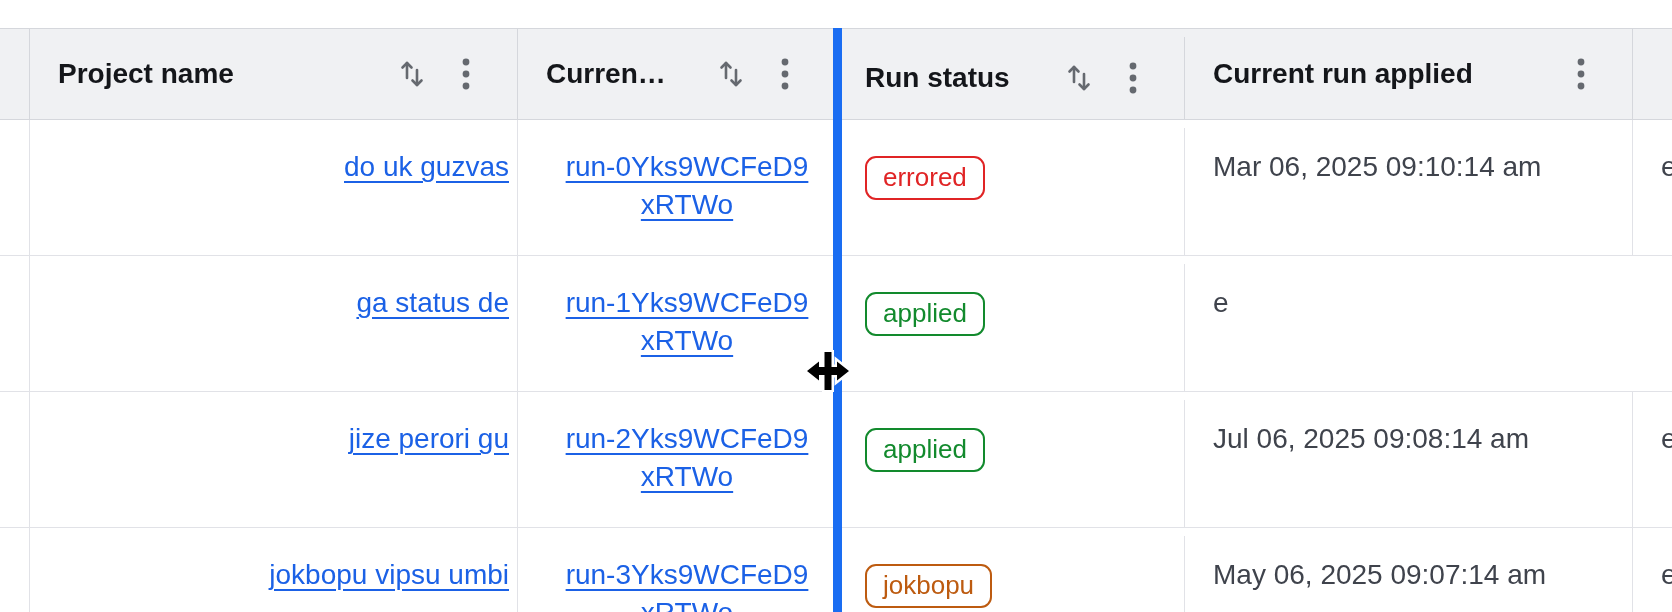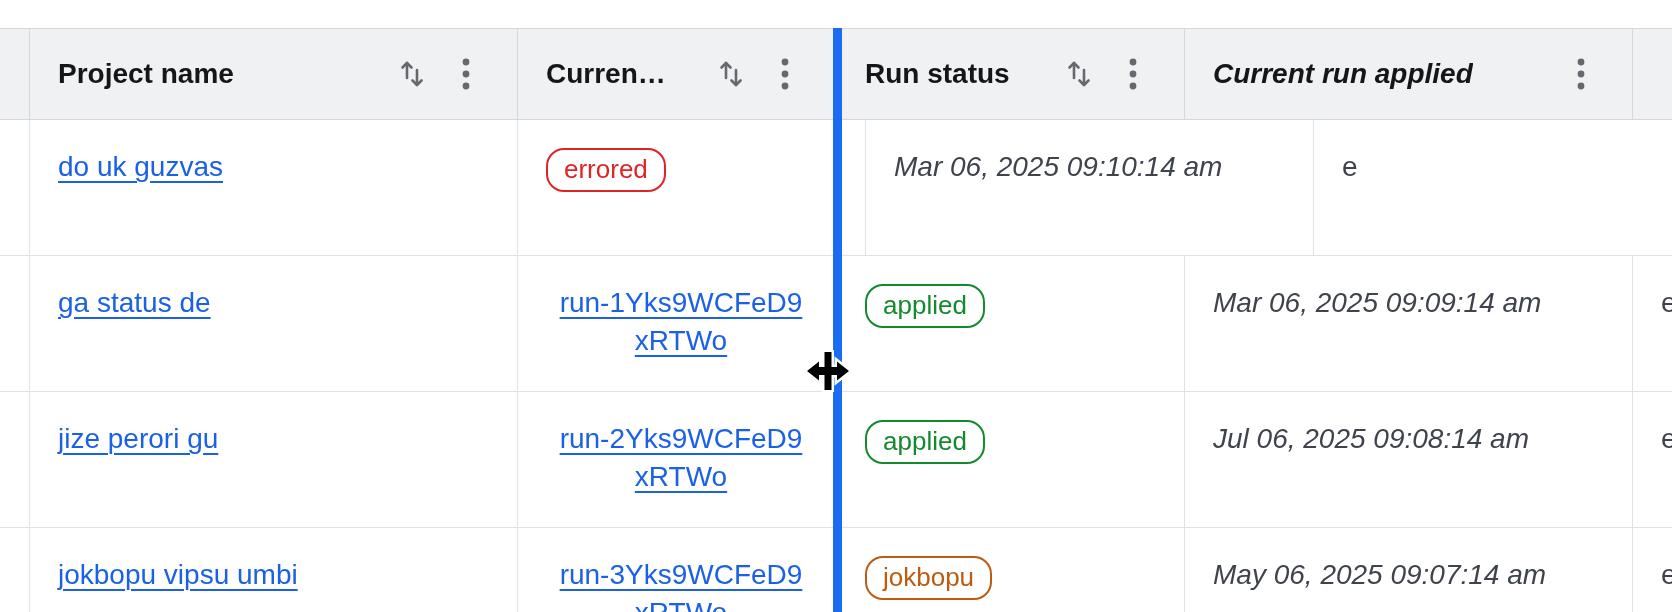--- a/index.html
+++ b/index.html
@@ -43,44 +43,44 @@
     flex:0 1 auto;
   }
   .hicons{margin-left:auto;display:flex;align-items:center;gap:36px;flex:0 0 auto;}
   .hicons.menu-only{gap:0;}
   .tr{
     display:flex;height:136px;
     background:#fff;
     border-bottom:1px solid var(--border-b);
   }
   .td{
-    padding:28px 20px 0 28px;
+    padding:28px 8px 0 28px;
     border-right:1px solid var(--border-b);
     font-size:28px;color:var(--body-text);
     overflow:hidden;
   }
   .c0{width:30px;flex:0 0 auto;padding:0;}
-  .c1{width:488px;flex:0 0 auto;}
+  .c1{width:488px;flex:0 0 auto;text-align:right;}
   .c2{width:319px;flex:0 0 auto;text-align:center;}
-  .c3{width:348px;flex:0 0 auto;}
-  .c4{width:448px;flex:0 0 auto;font-style:italic;}
+  .c3{width:348px;flex:0 0 auto;margin-top:8px;}
+  .c4{width:448px;flex:0 0 auto;}
   .c5{flex:1 1 auto;border-right:none;}
   a.cell-link{
     color:var(--link);
     text-decoration:underline;
     text-decoration-thickness:2px;
     text-underline-offset:5px;
     line-height:38px;
     display:inline-block;
   }
   .run-link{max-width:255px;overflow-wrap:anywhere;word-break:break-all;}
   .badge{
     display:inline-block;
     border:2px solid;
-    border-radius:18px;
+    border-radius:11px;
     padding:4px 16px 6px;
     font-size:26px;
     line-height:30px;
     background:#fff;
   }
   .st-errored{color:var(--red);border-color:var(--red);}
   .st-applied{color:var(--green);border-color:var(--green);}
   .st-planned{color:var(--orange);border-color:var(--orange);}
   .timestamp{line-height:38px;white-space:nowrap;}
   .clip-text{line-height:38px;white-space:nowrap;}
@@ -181,20 +181,23 @@
       <div class="th c5">
         <span class="th-label">V</span>
       </div>
     </div>
 
     <div class="tr">
       <div class="td c0"></div>
       <div class="td c1">
         <a class="cell-link" href="#">do uk guzvas</a>
       </div>
+      <div class="td c2">
+        <a class="cell-link run-link" href="#">run-0Yks9WCFeD9xRTWo</a>
+      </div>
       <div class="td c3">
         <span class="badge st-errored">errored</span>
       </div>
       <div class="td c4">
         <span class="timestamp">Mar 06, 2025 09:10:14 am</span>
       </div>
       <div class="td c5">
         <span class="clip-text">e</span>
       </div>
     </div>
@@ -202,23 +205,20 @@
     <div class="tr">
       <div class="td c0"></div>
       <div class="td c1">
         <a class="cell-link" href="#">ga status de</a>
       </div>
       <div class="td c2">
         <a class="cell-link run-link" href="#">run-1Yks9WCFeD9xRTWo</a>
       </div>
       <div class="td c3">
         <span class="badge st-applied">applied</span>
-      </div>
-      <div class="td c4">
-        <span class="timestamp">Mar 06, 2025 09:09:14 am</span>
       </div>
       <div class="td c5">
         <span class="clip-text">e</span>
       </div>
     </div>
 
     <div class="tr">
       <div class="td c0"></div>
       <div class="td c1">
         <a class="cell-link" href="#">jize perori gu</a>

